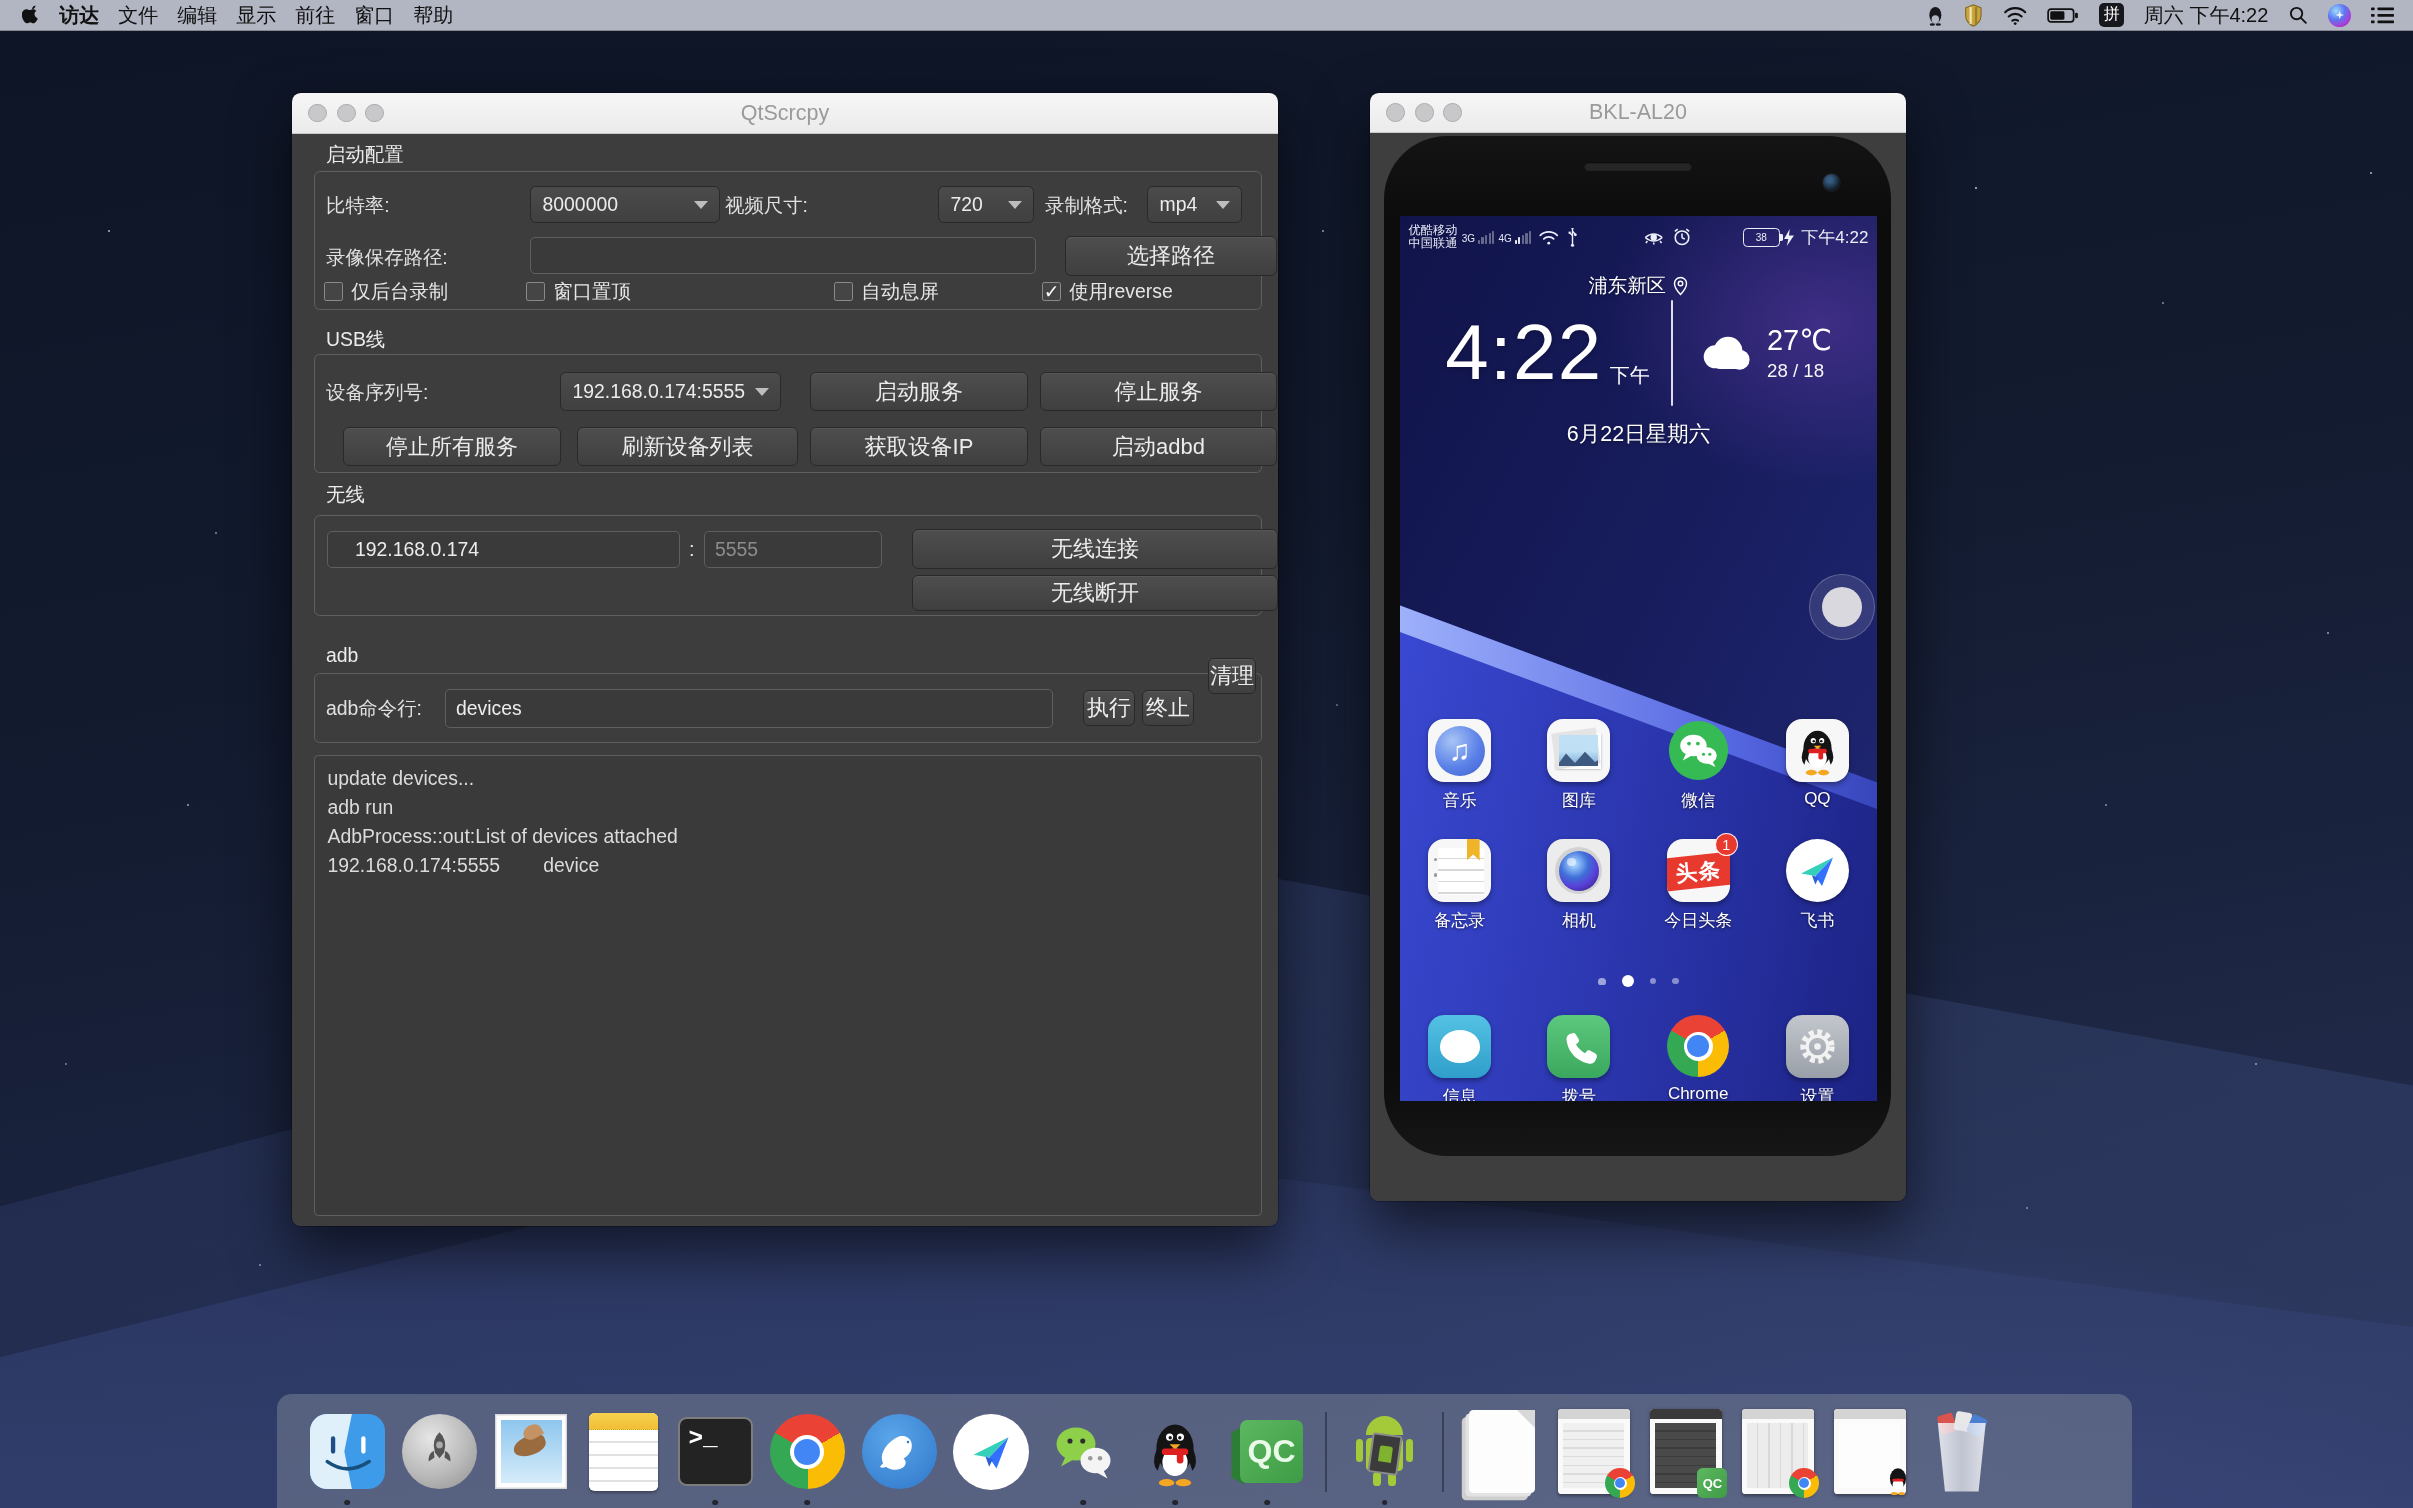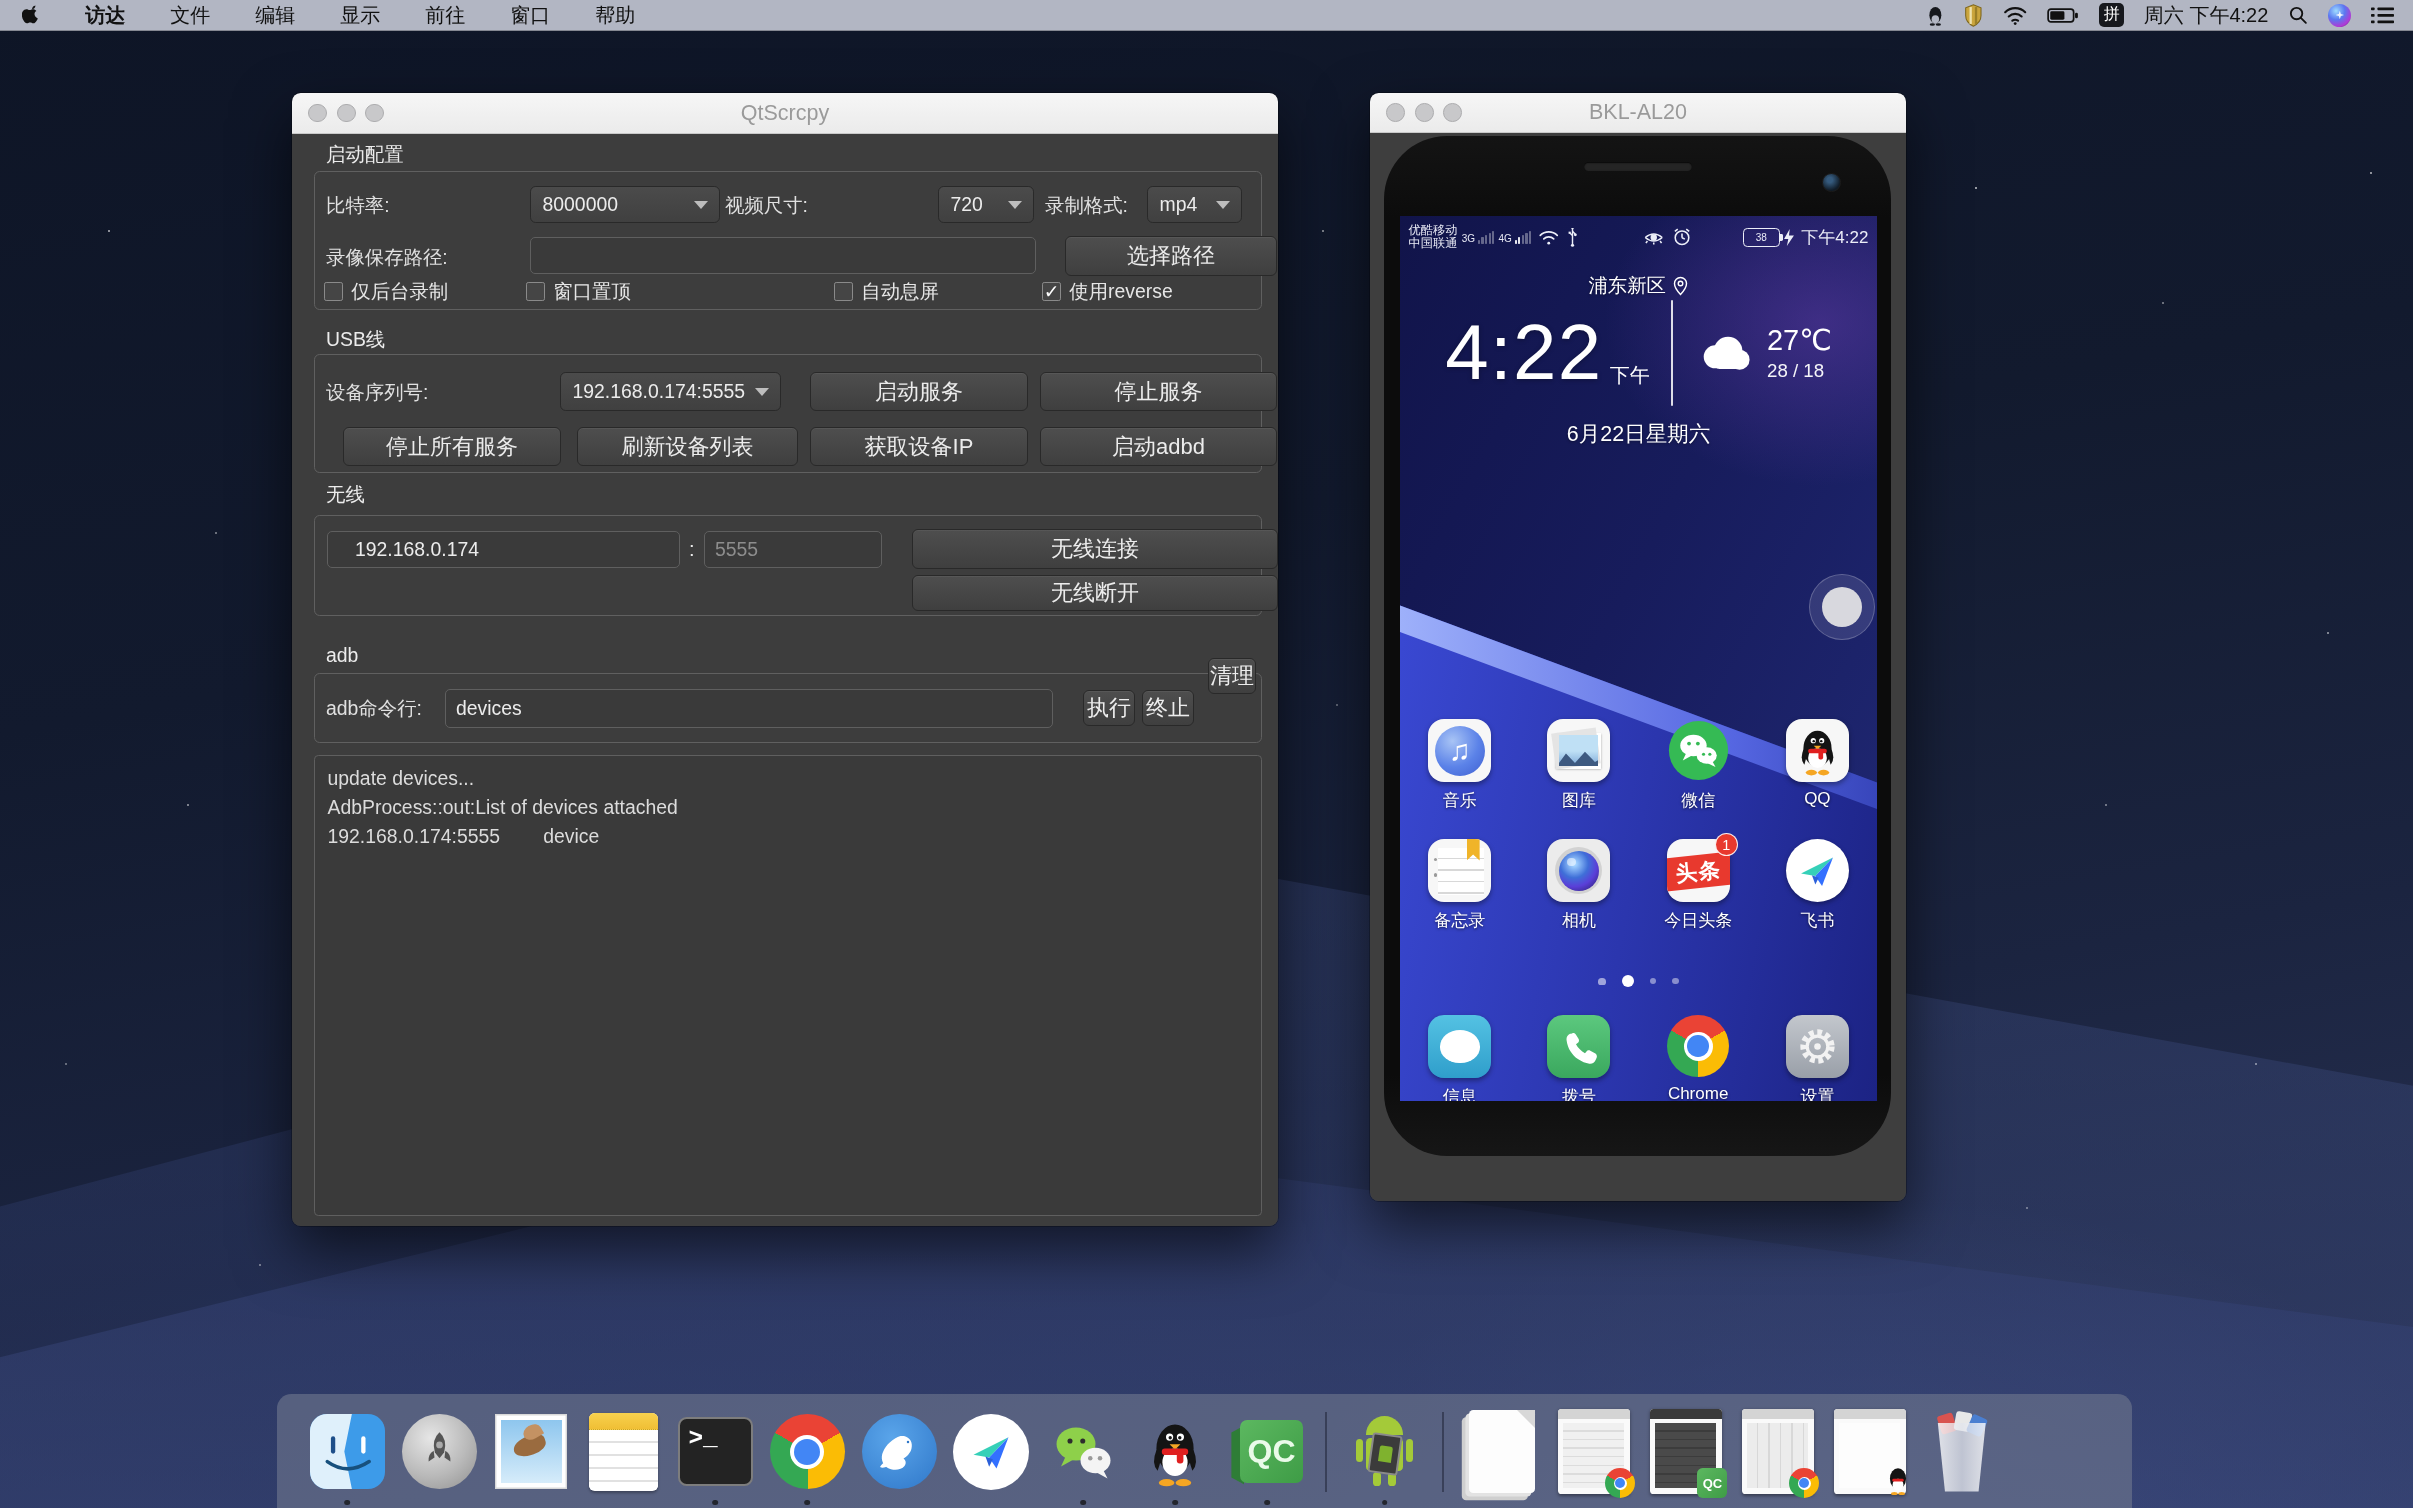--- a/index.html
+++ b/index.html
@@ -23,21 +23,21 @@
       1975px 187px rgba(255,255,255,.75), 2162px 302px rgba(255,255,255,.5),
       2327px 632px rgba(255,255,255,.6), 2026px 1207px rgba(255,255,255,.45),
       2255px 1063px rgba(255,255,255,.55), 2105px 804px rgba(255,255,255,.5),
       1322px 230px rgba(255,255,255,.6), 1336px 704px rgba(255,255,255,.4),
       259px 1264px rgba(255,255,255,.5), 2370px 172px rgba(255,255,255,.7); }
 
   
   .menubar { position:absolute; left:0; top:0; width:2413px; height:31px; background:#b2b6c3;
     border-bottom:0.7px solid rgba(0,0,0,.25); display:flex; align-items:center; color:#111;
     font-size:20px; z-index:50; }
-  .mb-left { display:flex; align-items:center; gap:45px; padding-left:21.5px; }
+  .mb-left { display:flex; align-items:center; gap:19px; padding-left:21.5px; }
   .mb-right { margin-left:auto; display:flex; align-items:center; gap:20px; padding-right:18.7px; }
   .mb-item { white-space:nowrap; }
   .mb-bold { font-weight:bold; }
   .mb-pin { width:24.4px; height:24.4px; background:#16181d; color:#fff; border-radius:5px;
     display:flex; align-items:center; justify-content:center; font-size:16px; }
   .mb-clock { font-size:20px; }
   .siri { width:23px; height:23px; border-radius:50%;
     background:radial-gradient(circle at 35% 30%, #9fdcff 0%, #5a78f0 40%, #b03ad6 72%, #23244f 100%); position:relative; }
   .siri::after { content:""; position:absolute; left:7.2px; top:7.2px; width:8.6px; height:8.6px;
     background:rgba(255,255,255,.9); clip-path:polygon(50% 0,62% 38%,100% 50%,62% 62%,50% 100%,38% 62%,0 50%,38% 38%); }
@@ -399,20 +399,21 @@
     <div class="sec-label" style="left:34px; top:510px;">adb</div>
     <div class="groupbox" style="left:21.5px; top:539px; width:948px; height:70px;"></div>
     <div class="qlabel" style="left:34px; top:563px;">adb命令行:</div>
     <input class="qinput" style="left: 153px; top: 555px; width: 608px; height: 39px; position: absolute;" value="devices">
     <div class="qbtn" style="left:774px; top:556px; width:52px; height:36px;">执行</div>
     <div class="qbtn" style="left:833px; top:556px; width:52px; height:36px;">终止</div>
     <div class="qbtn" style="left:899px; top:524px; width:48px; height:36px;">清理</div>
 
     <div class="log" style="left:21.5px; top:621px; width:948px; height:461px;">
       <div class="log-line">update devices...</div>
+      <div class="log-line">adb run</div>
       <div class="log-line">AdbProcess::out:List of devices attached</div>
       <div class="log-line">192.168.0.174:5555        device</div>
     </div>
   </div>
 </div>
 
 <div class="win ph-win">
   <div class="titlebar ph-titlebar">
     <span class="tl tl1" style="top:10px;"></span>
     <span class="tl tl2" style="top:10px;"></span>

